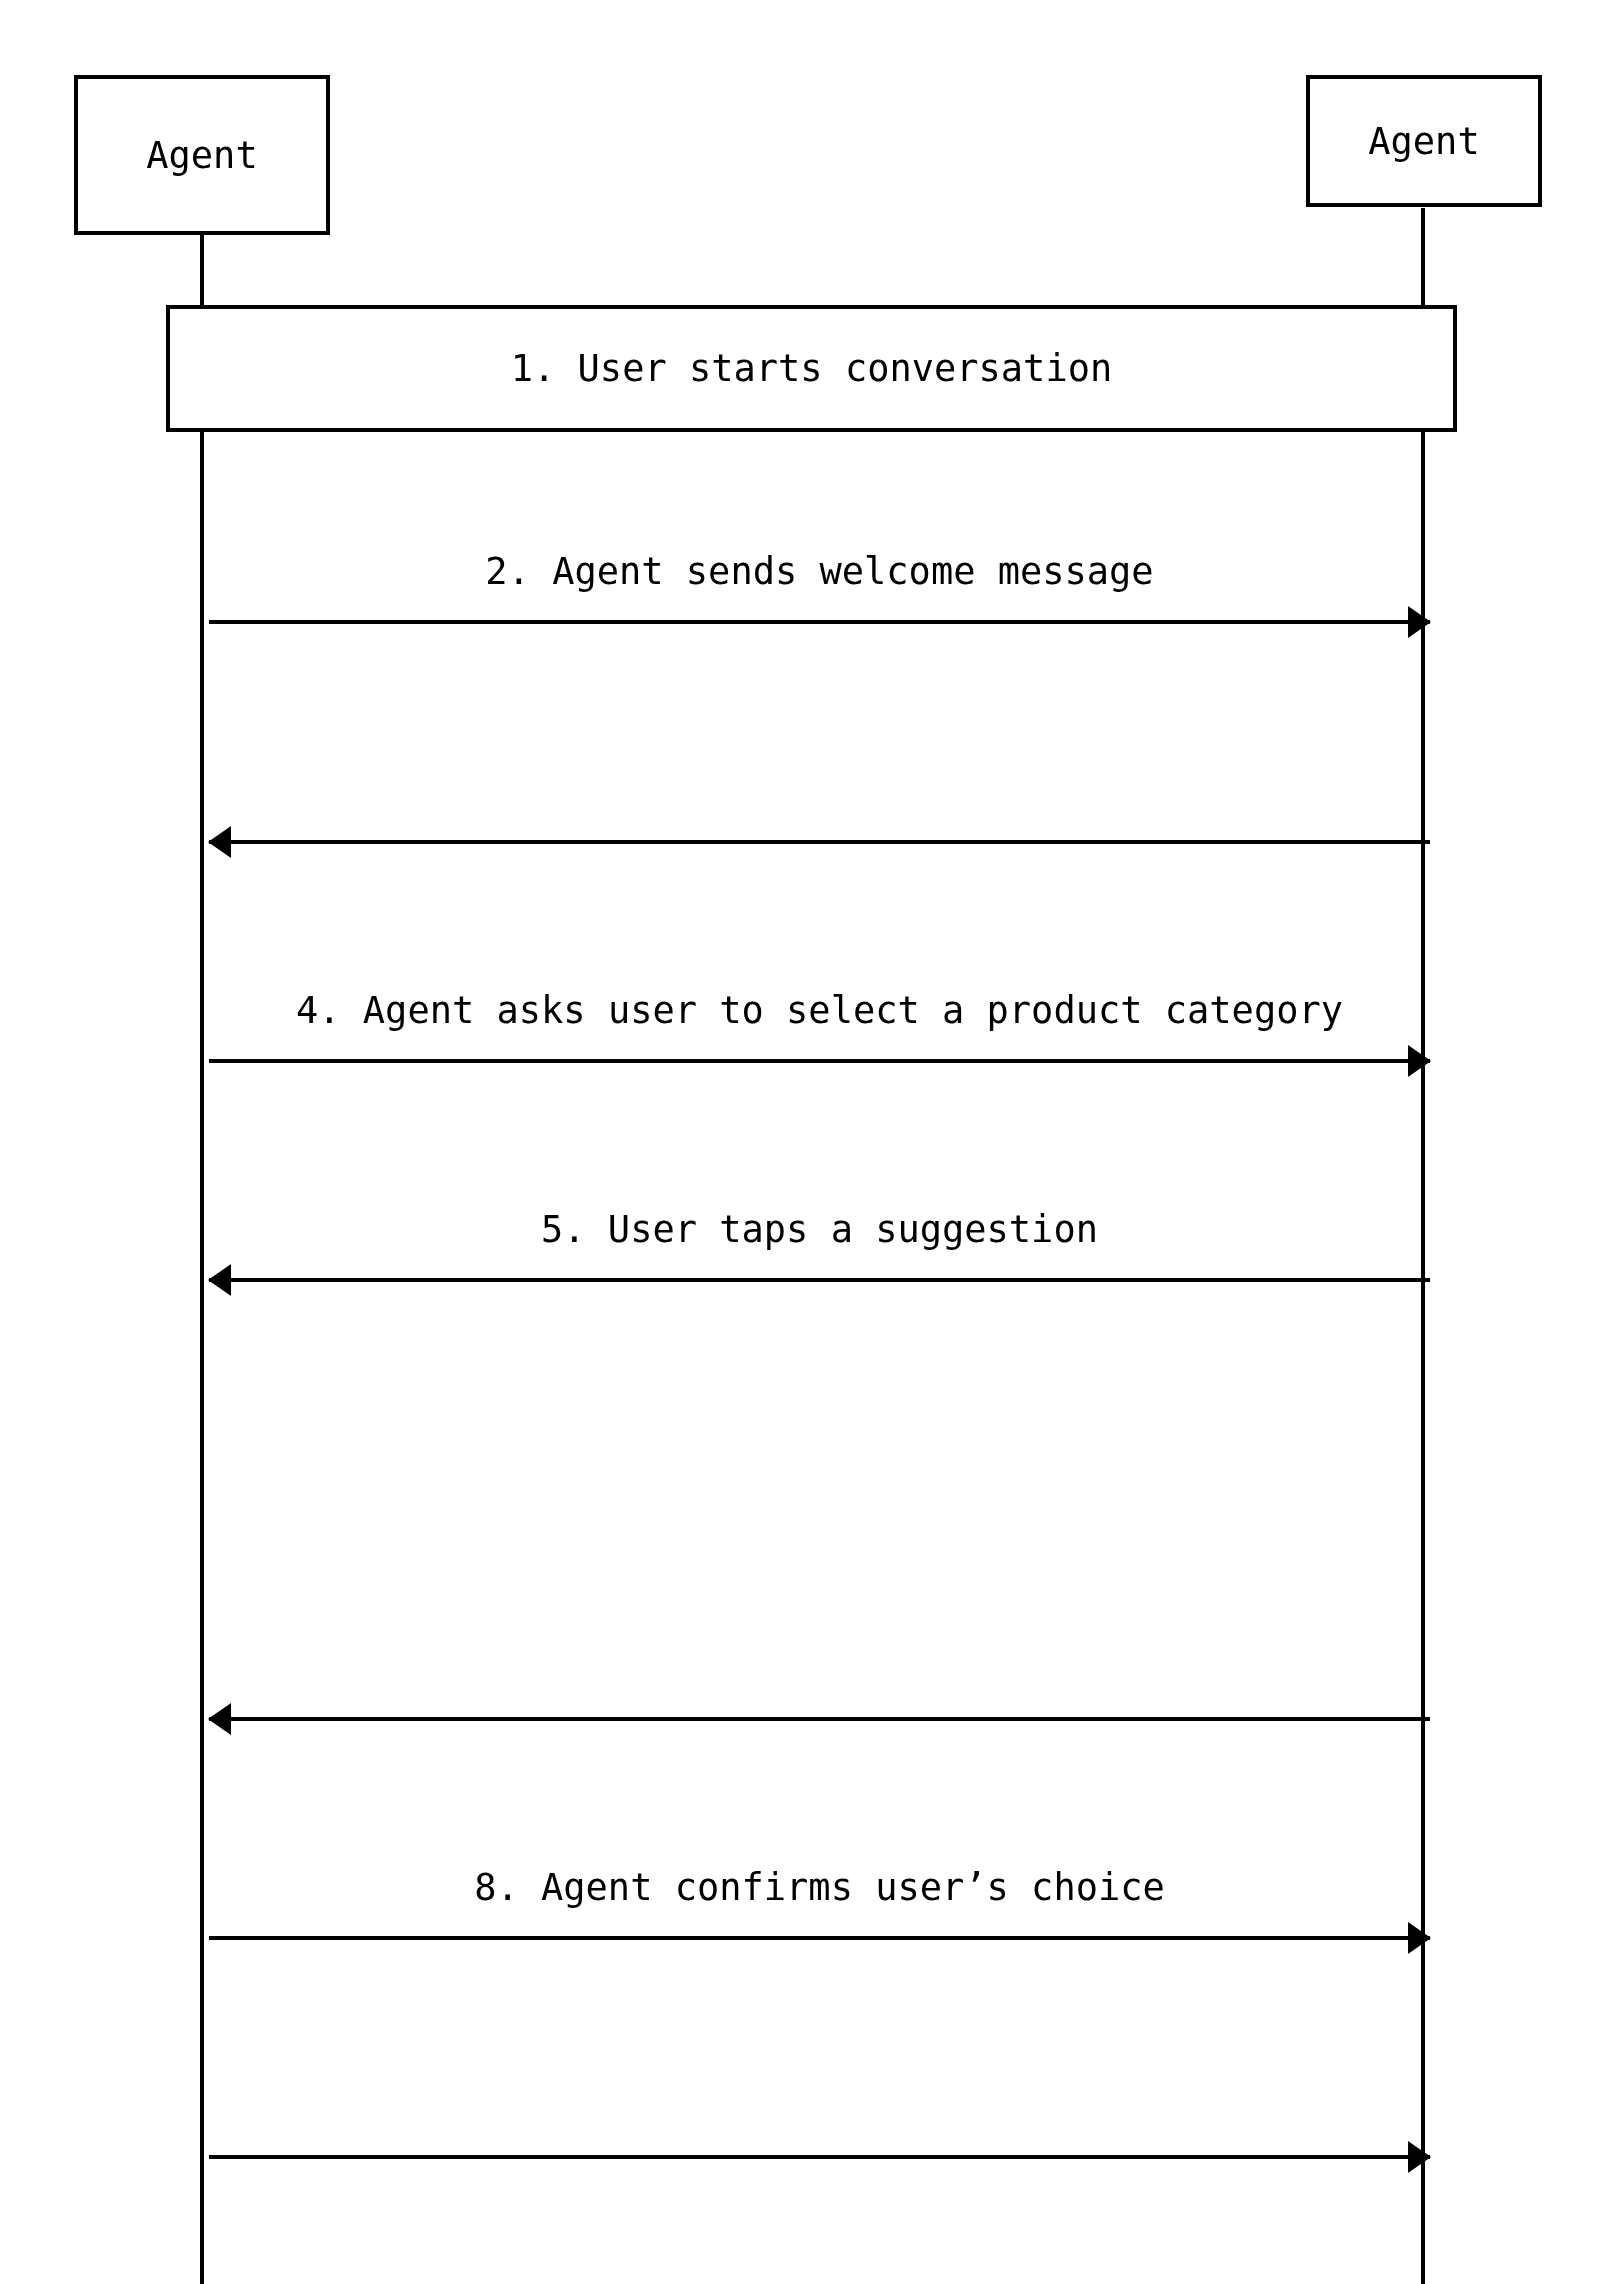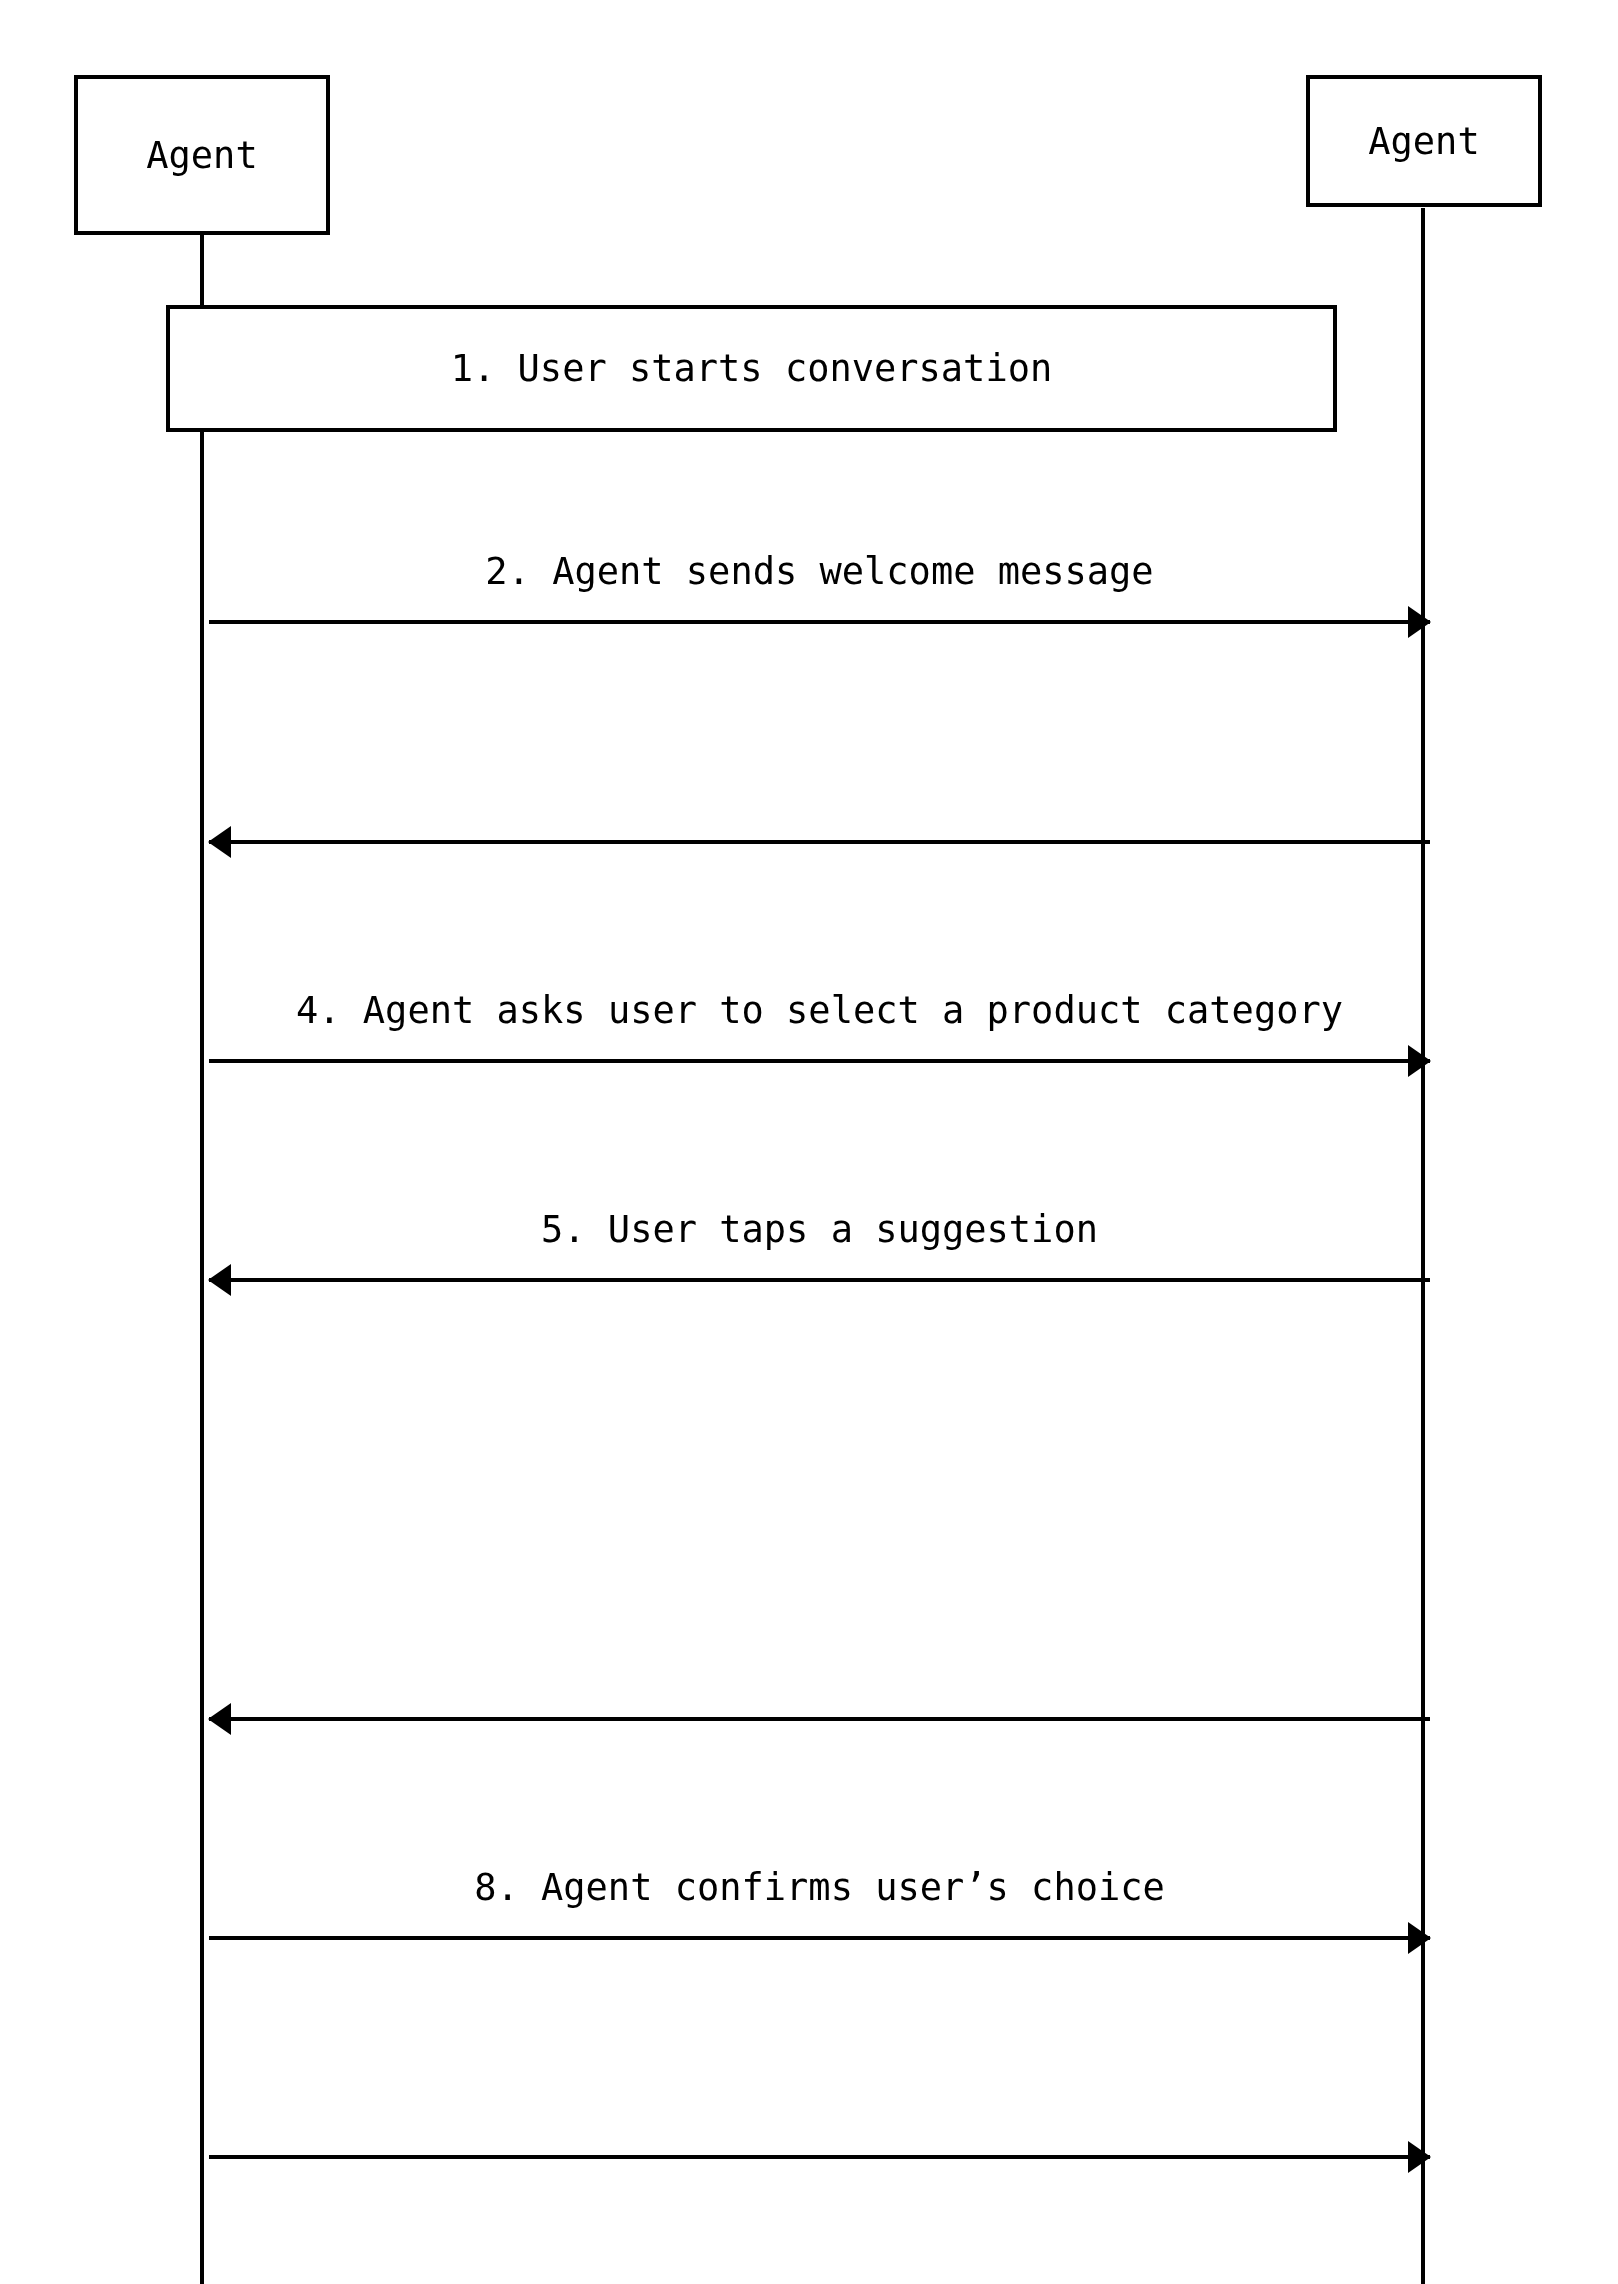--- a/index.html
+++ b/index.html
@@ -45,21 +45,21 @@
     z-index: 1;
   }
   .lifeline.agent { left: 200px; }
   .lifeline.user  { left: 1421px; }
 
   
   .note {
     position: absolute;
     left: 166px;
     top: 305px;
-    width: 1171px;
+    width: 1291px;
     height: 127px;
     box-sizing: border-box;
     border: 4.6px solid #000000;
     background: #ffffff;
     display: flex;
     align-items: center;
     justify-content: center;
     font-size: 37px;
     z-index: 2;
   }

